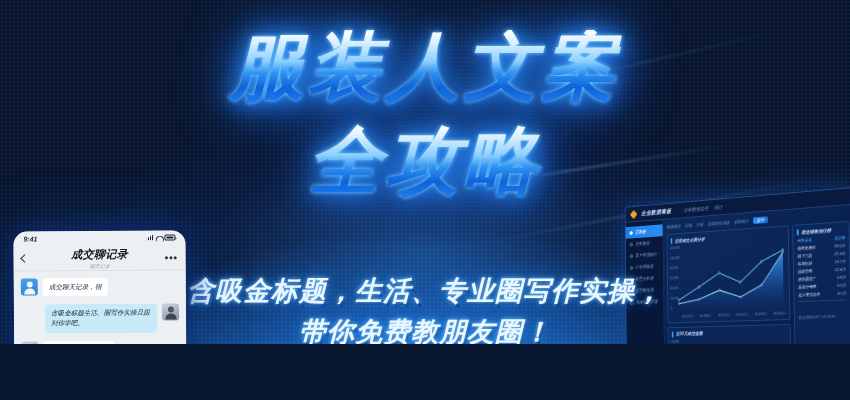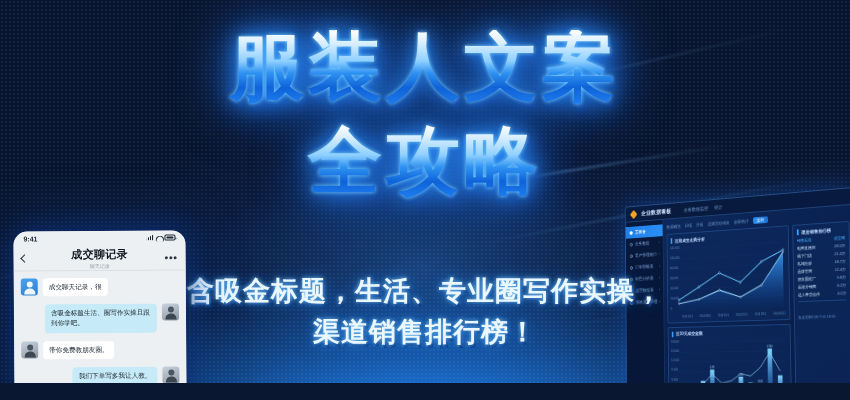--- a/index.html
+++ b/index.html
@@ -5,28 +5,29 @@
   * { margin:0; padding:0; box-sizing:border-box; }
   html,body { width:850px; height:400px; overflow:hidden; }
   body {
     font-family:"Liberation Sans","DejaVu Sans",sans-serif;
     background:#0a1730;
   }
 
   
   .stage {
     position:relative;
-    width:850px; height:383px;
+    width:850px; height:344px;
     overflow:hidden;
     background:
       radial-gradient(ellipse 560px 300px at 46% 72%, rgba(32,120,230,.55) 0%, rgba(16,70,160,.26) 42%, rgba(0,0,0,0) 72%),
       radial-gradient(ellipse 700px 330px at 50% 112%, #2f9bf5 0%, #1668d0 28%, rgba(10,35,90,0) 68%),
       radial-gradient(ellipse 420px 240px at 42% 22%, rgba(22,80,180,.42) 0%, rgba(0,0,0,0) 70%),
       linear-gradient(175deg,#08142c 0%, #0a1a38 38%, #0d2category 70%, #0b2palette 100%),
       #09152e;
+    font-style: italic;
   }
   
   .stage { background-color:#09152e; }
 
   .bg-dots {
     position:absolute; inset:0;
     background-image:
       radial-gradient(rgba(120,180,255,.11) 1px, transparent 1px);
     background-size:4px 4px;
     opacity:.75; pointer-events:none;
@@ -456,21 +457,21 @@
     </div>
   </div>
 
   <div class="headline">
     <div class="title-line l1">服装人文案</div>
     <div class="title-line l2">全攻略</div>
   </div>
 
   <div class="subtitle">
     <div class="sub-line s1">含吸金标题，生活、专业圈写作实操，</div>
-    <div class="sub-line s2">渠道销售排行榜！</div>
+    <div class="sub-line s2">带你免费教朋友圈！</div>
   </div>
 
   <div class="phone">
     <div class="ph-status">
       <span class="ph-time">9:41</span>
       <span class="ph-icons">
         <span class="sig"></span>
         <span class="wifi"></span>
         <span class="batt"></span>
       </span>

